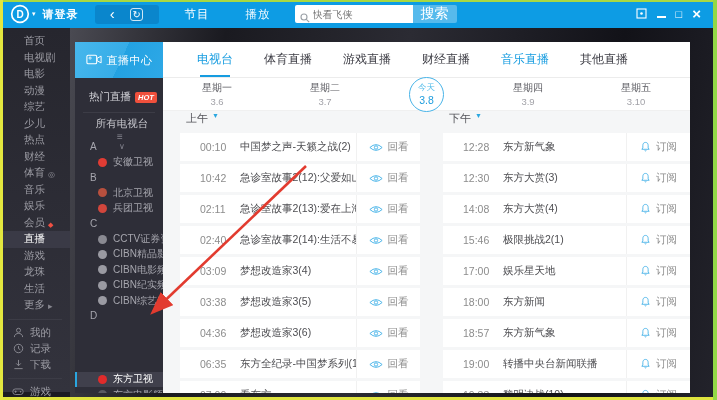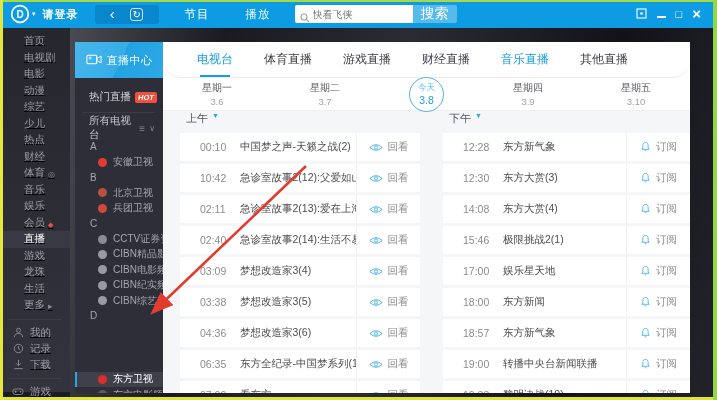--- a/index.html
+++ b/index.html
@@ -23,21 +23,21 @@
   .sinput{width:118px;height:18px;border:none;outline:none;border-radius:2px 0 0 2px;font-size:10px;padding:0 4px 0 18px;color:#555;background:#fff;}
   .sicon{position:absolute;margin:4px 0 0 5px;}
   .sbtn{width:44px;height:18px;background:rgba(255,255,255,.3);color:#fff;font-size:14px;display:flex;align-items:center;justify-content:center;border-radius:0 2px 2px 0;}
   .win-controls{margin-left:auto;margin-right:16px;display:flex;align-items:center;gap:10px;}
   .wc{color:#fff;font-size:12px;line-height:12px;}
   .wc-min{width:9px;height:2px;background:#fff;margin-top:6px;}
   .wc-max{font-size:11px;}
   .wc-close{font-size:15px;font-weight:bold;}
 
   
-  .sidebar{position:absolute;left:0;top:28px;width:70px;bottom:8px;background:linear-gradient(#26262e,#33333d);z-index:15;text-decoration:underline;}
+  .sidebar{position:absolute;left:0;top:28px;width:70px;bottom:8px;background:linear-gradient(#26262e,#33333d);z-index:15;}
   .snav{padding-top:5px;}
   .sitem{height:16.5px;display:flex;align-items:center;padding-left:24px;color:#9c9ca4;font-size:10.5px;position:relative;}
   .sitem.active{background:#3a3a46;color:#fff;}
   .sbadge{margin-left:3px;}
   .badge-vip .sbadge::after{content:"◆";color:#ef5043;font-size:7px;}
   .badge-dot .sbadge::after{content:"◎";color:#8f8f97;font-size:8px;}
   .badge-arrow .sbadge::after{content:"▸";color:#86868e;font-size:9px;}
   .sdiv{border-top:1px solid #3c3c46;margin:5px 8px;}
   .tool{height:16px;display:flex;align-items:center;padding-left:12px;gap:6px;color:#9c9ca4;font-size:10.5px;}
   .ticon{display:flex;width:12px;justify-content:center;}
@@ -45,33 +45,33 @@
   
   .main{position:absolute;left:70px;top:28px;right:0;bottom:0;
     background:linear-gradient(100deg,#4a4a52 0%,#1a1a20 22%,#2b2b33 48%,#121218 78%,#23232b 100%);}
   .lc-header{position:absolute;left:5px;top:14px;width:88px;height:36px;color:#fff;font-size:11px;
     background:linear-gradient(115deg,#47b7ec 0%,#36ade8 52%,#23a2e2 52%,#2ea8e6 100%);
     display:flex;align-items:center;justify-content:center;gap:5px;letter-spacing:0.5px;}
   .chpanel{position:absolute;left:5px;top:50px;width:88px;bottom:7px;background:#2e2e38;overflow:hidden;padding-top:8px;}
   .hotrow{display:flex;align-items:center;gap:4px;padding-left:14px;height:22px;color:#d4d4da;font-size:10.5px;}
   .hotbadge{background:#f0503c;color:#fff;font-size:7.5px;font-weight:bold;font-style:italic;padding:1px 3px;border-radius:2px;}
   .chdiv{border-top:1px solid #3c3c46;margin:4px 8px;}
-  .allrow{display:flex;align-items:center;height:22px;padding:0 8px 0 14px;color:#c6c6cc;font-size:10.5px;}
+  .allrow{display:flex;align-items:center;height:22px;padding:0 8px 0 14px;color:#c6c6cc;font-size:10.5px;flex-direction:column;}
   .allrow .spacer{flex:1;}
   .list-ic{color:#83838d;font-size:10px;margin-right:4px;}
   .chev-ic{color:#83838d;font-size:8px;}
   .entry{height:15.4px;display:flex;align-items:center;padding-left:13px;gap:6px;}
   .entry.section{color:#74747e;font-size:9px;padding-left:15px;}
   .entry .logo{width:9px;height:9px;border-radius:50%;background:#888;flex:none;}
   .entry .clabel{color:#a6a6ae;font-size:10px;white-space:nowrap;overflow:hidden;}
   .entry.selected{background:#40404c;box-shadow:inset 2px 0 0 #2aa7e0;margin-top:48px;}
   .entry.selected .clabel{color:#fff;}
 
   .content{position:absolute;left:93px;top:14px;width:527px;bottom:7px;background:#fff;overflow:hidden;}
-  .cat-tabs{height:36px;border-bottom:1px solid #ececec;display:flex;align-items:center;padding-left:32px;gap:27px;border-radius:18px;}
+  .cat-tabs{height:36px;border-bottom:1px solid #ececec;display:flex;align-items:center;padding-left:32px;gap:27px;}
   .cat{font-size:12px;color:#3c3c44;position:relative;padding:9px 2px;}
   .cat.active{color:#169ce0;}
   .cat.active::after{content:"";position:absolute;left:50%;transform:translateX(-50%);bottom:0;width:30px;height:2px;background:#169ce0;}
   .cat.hover{color:#169ce0;}
   .week{height:33px;display:flex;align-items:center;justify-content:space-around;border-bottom:1px solid #f0f0f0;background:#fff;}
   .day{display:flex;flex-direction:column;align-items:center;justify-content:center;width:48px;}
   .dlabel{font-size:10px;color:#5a5a60;}
   .ddate{font-size:9.5px;color:#a2a2a8;margin-top:1px;}
   .day.today{width:35px;height:35px;border:1px solid #49b4e8;border-radius:50%;background:#fff;z-index:5;}
   .day.today .dlabel{color:#55bdea;font-size:8.5px;text-align:center;}

